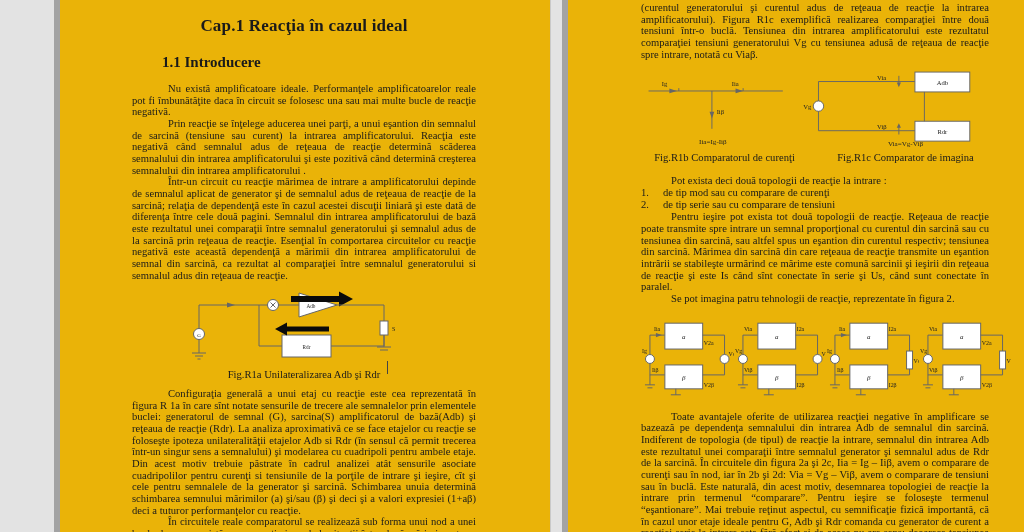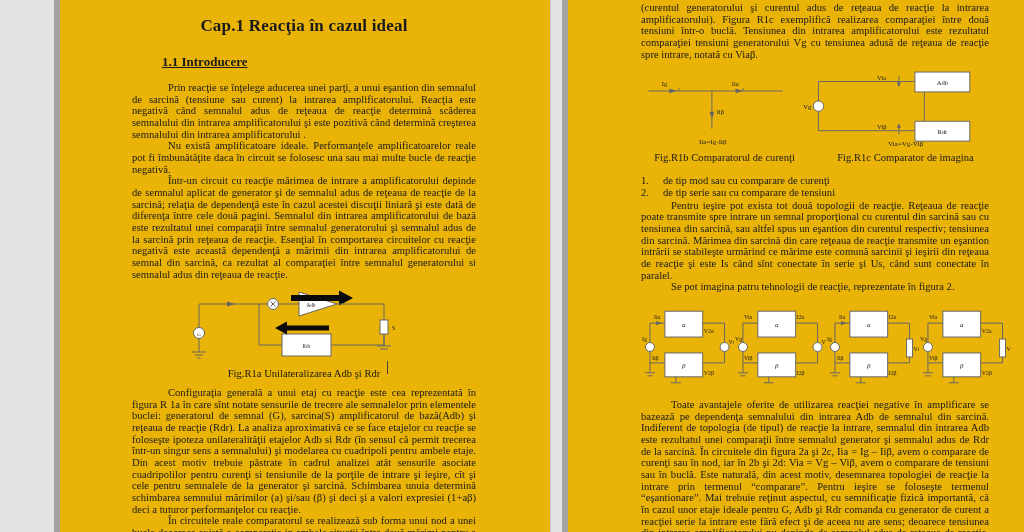--- a/index.html
+++ b/index.html
@@ -18,23 +18,22 @@
     box-sizing:border-box;overflow:hidden;margin-left:44px;
   }
   #page-left{left:10px;width:497px;padding:10px 74px 0 72px;}
   #page-right{left:518px;width:486px;padding:2px 58px 0 73px;}
   #page-sliver{left:1013px;width:11px;border-right:none;}
   .doc-title{
     font-size:17px;font-weight:bold;text-align:center;
     margin:6px 0 18px 0;letter-spacing:0.2px;
   }
   .section-heading{
-    font-size:13px;font-weight:bold;
+    font-size:15px;font-weight:bold;
     margin:0 0 12px 30px;
-    text-decoration:underline;
   }
   p.body{
     font-size:10.6px;line-height:11.65px;text-align:justify;
     text-indent:36px;margin:0;
   }
   #page-right p.body{text-indent:30px;}
   .caption{
     font-size:10.6px;text-align:center;margin:2px 0 4px 0;
   }
   .fig-block{margin:6px 0 8px 0;}
@@ -53,22 +52,22 @@
   }
   .fig2-row{display:flex;margin-right:-22px;justify-content:space-between;}
 </style>
 </head>
 <body>
 
 <div class="page" id="page-left">
   <div class="doc-title">Cap.1 Reacţia în cazul ideal</div>
   <div class="section-heading">1.1 Introducere</div>
 
+  <p class="body">Nu există amplificatoare ideale. Performanţele amplificatoarelor reale pot fi îmbunătăţite daca în circuit se folosesc una sau mai multe bucle de reacţie negativă.</p>
   <p class="body">Prin reacţie se înţelege aducerea unei parţi, a unui eşantion din semnalul de sarcină (tensiune sau curent) la intrarea amplificatorului. Reacţia  este negativă când semnalul adus de reţeaua de reacţie determină scăderea semnalului din intrarea amplificatorului şi este pozitivă când determină creşterea semnalului din intrarea amplificatorului .</p>
-  <p class="body">Nu există amplificatoare ideale. Performanţele amplificatoarelor reale pot fi îmbunătăţite daca în circuit se folosesc una sau mai multe bucle de reacţie negativă.</p>
   <p class="body">Într-un circuit cu reacţie mărimea de intrare a amplificatorului depinde de semnalul aplicat de generator şi de semnalul adus de reţeaua de reacţie de la sarcină; relaţia de dependenţă este în cazul acestei discuţii liniară şi este dată de diferenţa între cele două pagini. Semnalul din intrarea amplificatorului de bază este rezultatul unei comparaţii între semnalul generatorului şi semnalul adus de la sarcină prin reţeaua de reacţie. Esenţial în comportarea circuitelor cu reacţie negativă este această dependenţă a mărimii din intrarea amplificatorului de semnal din sarcină, ca rezultat al comparaţiei între semnalul generatorului si semnalul adus din reţeaua de reacţie.</p>
 
   <div class="fig-block">
     <svg width="250" height="80" viewBox="0 0 250 80" style="margin:0 auto;">
 
       <circle class="boxline" cx="20" cy="47" r="5.5"></circle>
       <text x="20" y="49.5" font-size="5" text-anchor="middle">G</text>
       <line class="wire" x1="20" y1="52.5" x2="20" y2="66"></line>
       <line class="wire" x1="13" y1="66" x2="27" y2="66"></line>
       <line class="wire" x1="16" y1="69" x2="24" y2="69"></line>
@@ -153,20 +152,21 @@
         <polygon class="grayfill" points="110.8,63 115.2,63 113,58"></polygon>
         <text x="120" y="82" font-size="7.5" text-anchor="middle">Via=Vg-Viβ</text>
       </svg>
     </div>
     <div class="fig-row" style="margin-top:0;">
       <div class="caption" style="flex:0 0 48%;">Fig.R1b Comparatorul de curenţi</div>
       <div class="caption" style="flex:0 0 48%;">Fig.R1c Comparator de imagina</div>
     </div>
   </div>
 
+  <p class="body">Pot exista deci două topologii de reacţie la intrare :</p>
   <div class="list-row">
     <span class="list-num">1.</span>
     <span>de tip mod sau cu comparare de curenţi</span>
   </div>
   <div class="list-row">
     <span class="list-num">2.</span>
     <span>de tip serie sau cu comparare de tensiuni</span>
   </div>
 
   <p class="body">Pentru ieşire pot exista tot două topologii de reacţie. Reţeaua de reacţie poate transmite spre intrare un semnal proporţional cu curentul din sarcină sau cu tensiunea din sarcină, sau altfel spus un eşantion din curentul respectiv; tensiunea din sarcină. Mărimea din sarcină din care reţeaua de reacţie transmite un eşantion intrării se stabileşte urmărind ce mărime este comună sarcinii  şi ieşirii din reţeaua de reacţie şi este Is când sînt conectate în serie şi Us, când sunt conectate în paralel.</p>

